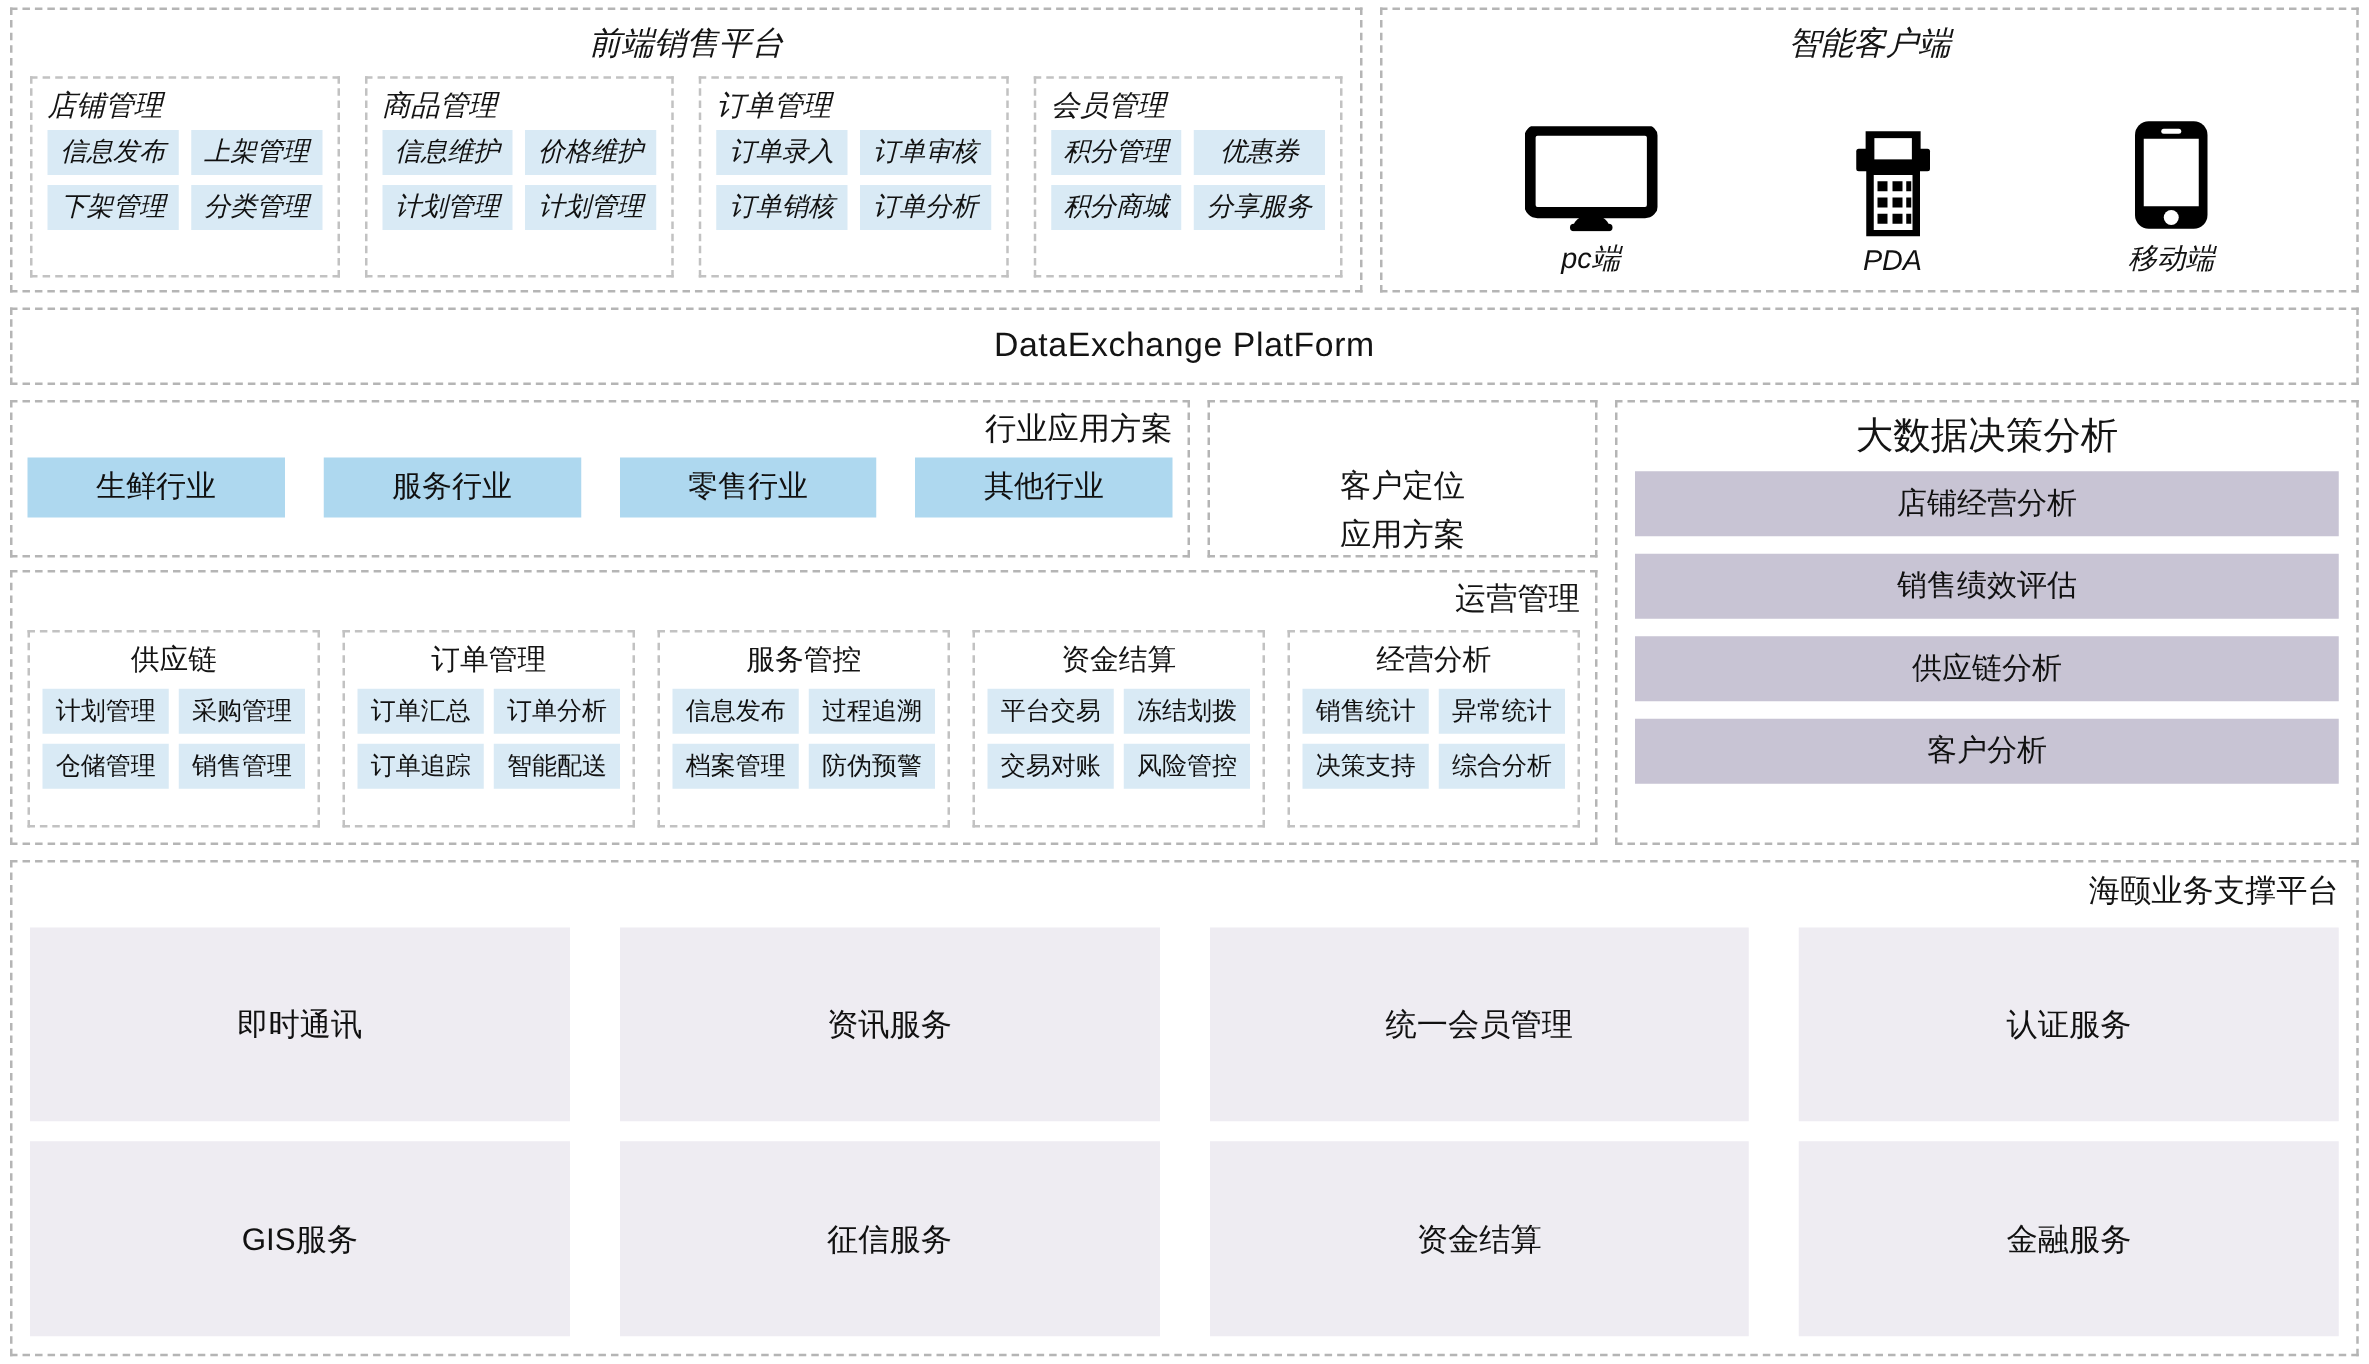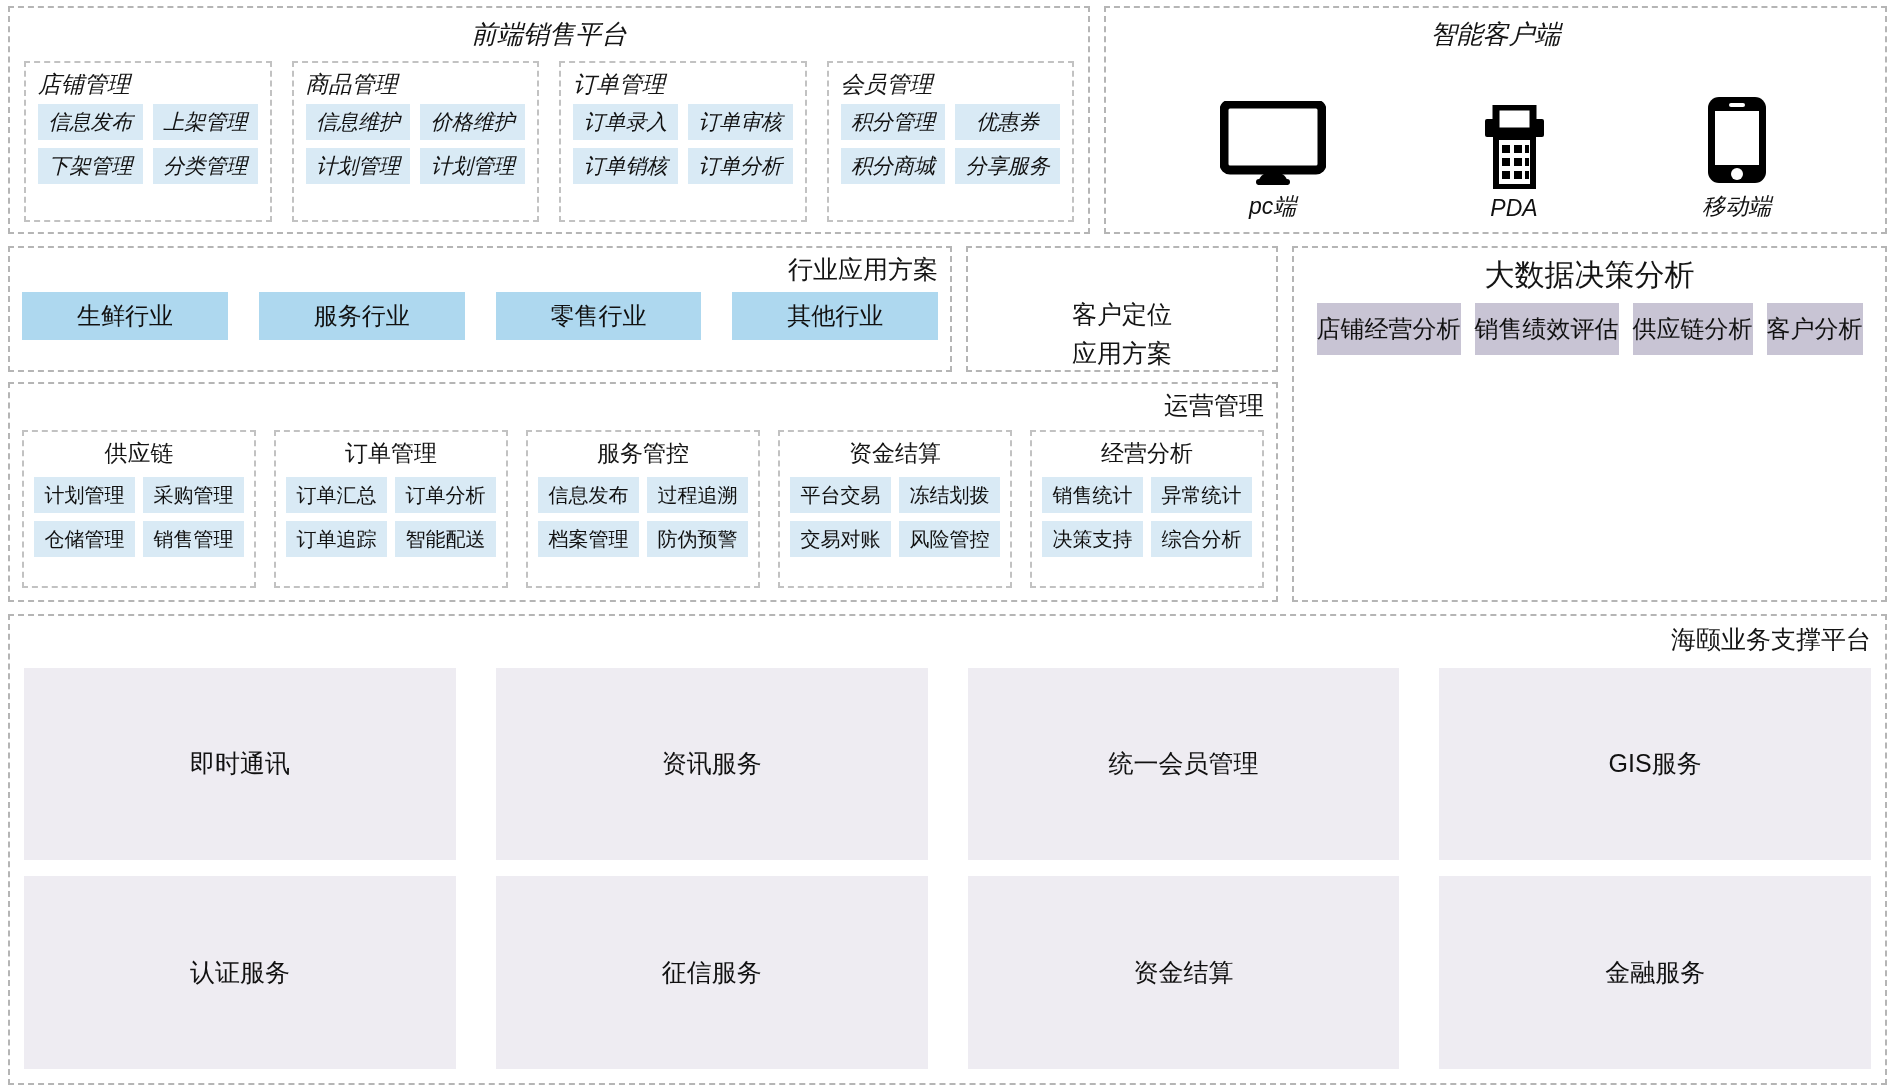--- a/index.html
+++ b/index.html
@@ -225,22 +225,22 @@
   .bigdata {
     flex: 1;
     padding: 10px 14px 12px 14px;
     display: flex;
     flex-direction: column;
   }
   .bigdata .sec-title { font-size: 30px; margin-bottom: 12px; }
   .bigdata-list {
     flex: 1;
     display: flex;
-    flex-direction: row;
-    justify-content: center;
+    flex-direction: column;
+    justify-content: flex-start;
     gap: 14px;
   }
   .bd-tile {
     background: #c8c4d4;
     height: 52px;
     line-height: 52px;
     text-align: center;
     font-size: 24px;
     color: #111;
   }
@@ -369,20 +369,23 @@
               <circle cx="31" cy="79" r="6" fill="#fff"></circle>
             </svg>
           </span>
           <span class="device-label">移动端</span>
         </div>
 
       </div>
     </div>
   </div>
 
+  <div class="dash data-exchange">
+    <div class="sec-title center">DataExchange  PlatForm</div>
+  </div>
 
   <div class="row3">
 
     <div class="mid-left">
 
       <div class="mid-left-top">
         <div class="dash industry">
           <div class="sec-title left">行业应用方案</div>
           <div class="industry-tiles">
             <div class="ind-tile">生鲜行业</div>
@@ -466,21 +469,21 @@
       </div>
     </div>
   </div>
 
   <div class="dash support">
     <div class="sec-title left">海颐业务支撑平台</div>
     <div class="support-grid">
       <div class="sup-tile">即时通讯</div>
       <div class="sup-tile">资讯服务</div>
       <div class="sup-tile">统一会员管理</div>
+      <div class="sup-tile">认证服务</div>
       <div class="sup-tile">GIS服务</div>
-      <div class="sup-tile">认证服务</div>
       <div class="sup-tile">征信服务</div>
       <div class="sup-tile">资金结算</div>
       <div class="sup-tile">金融服务</div>
     </div>
   </div>
 
 </div>
 
 </body></html>

